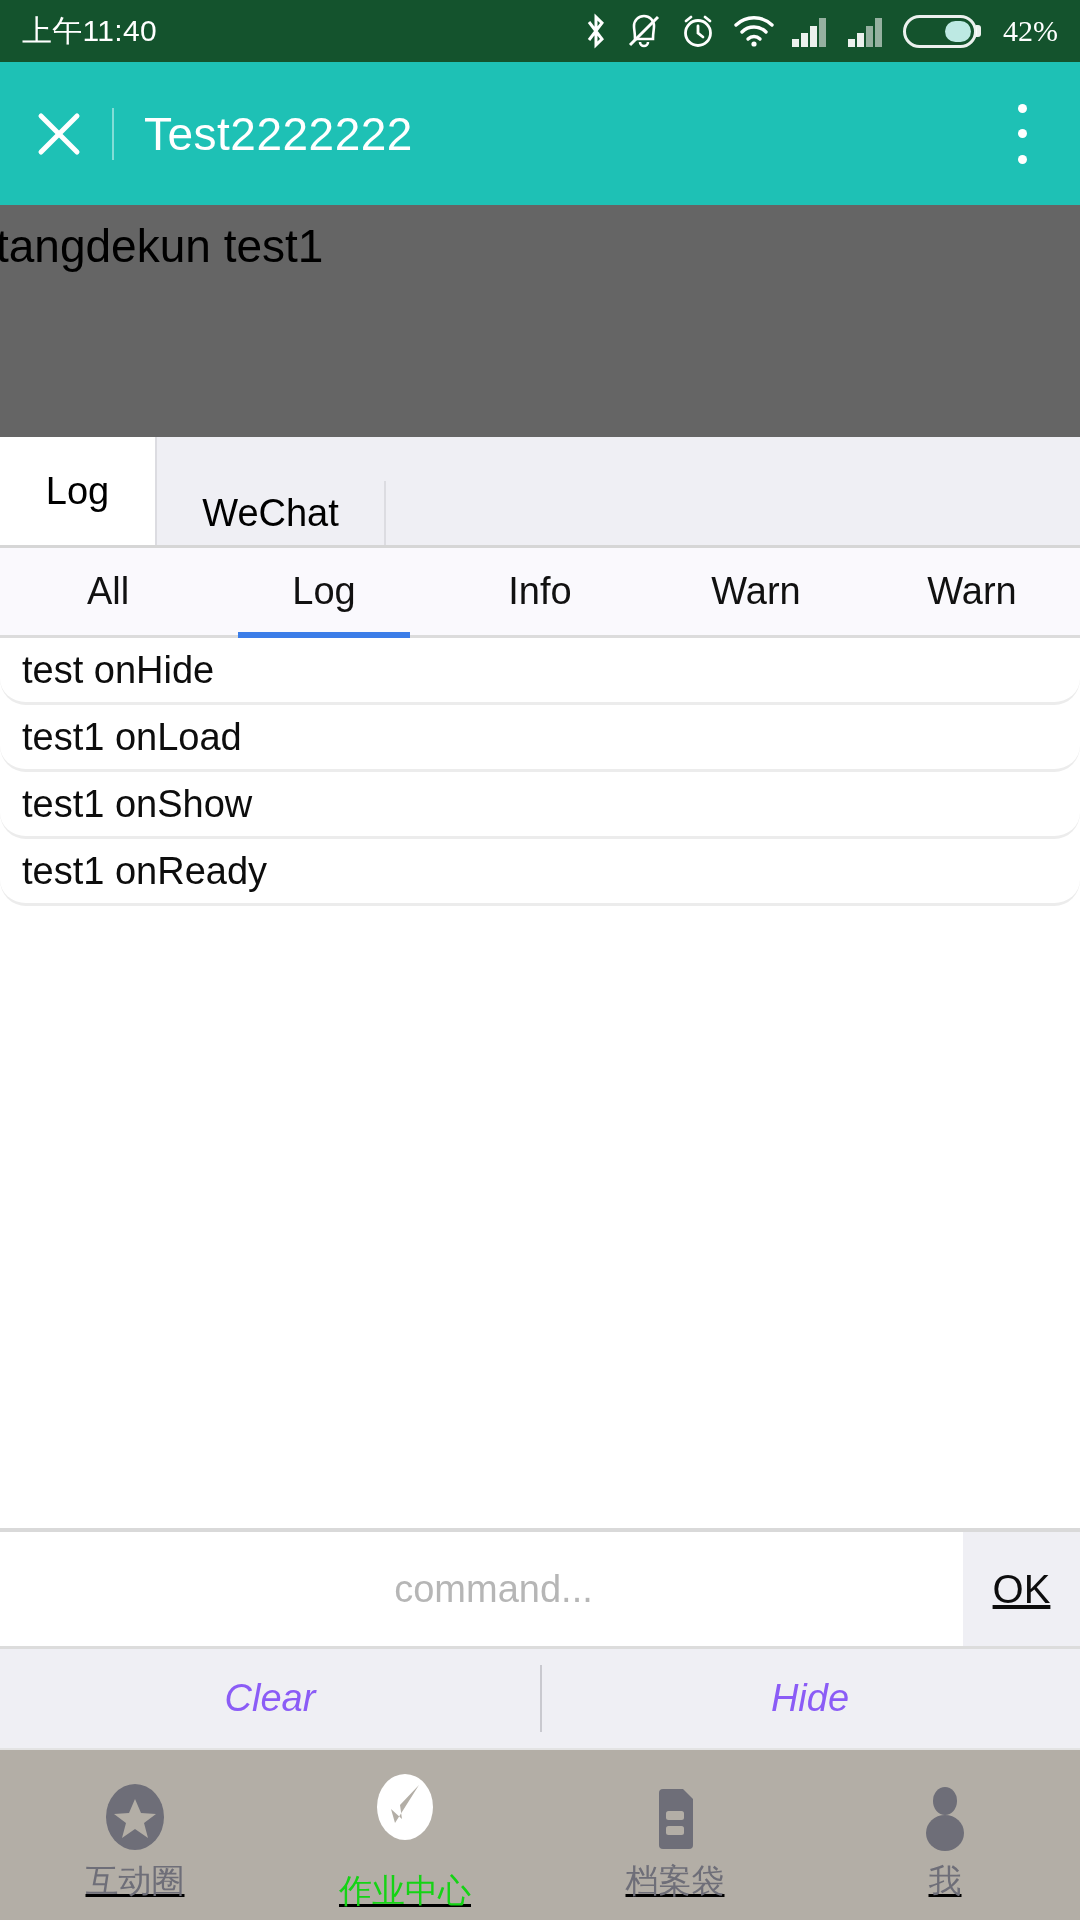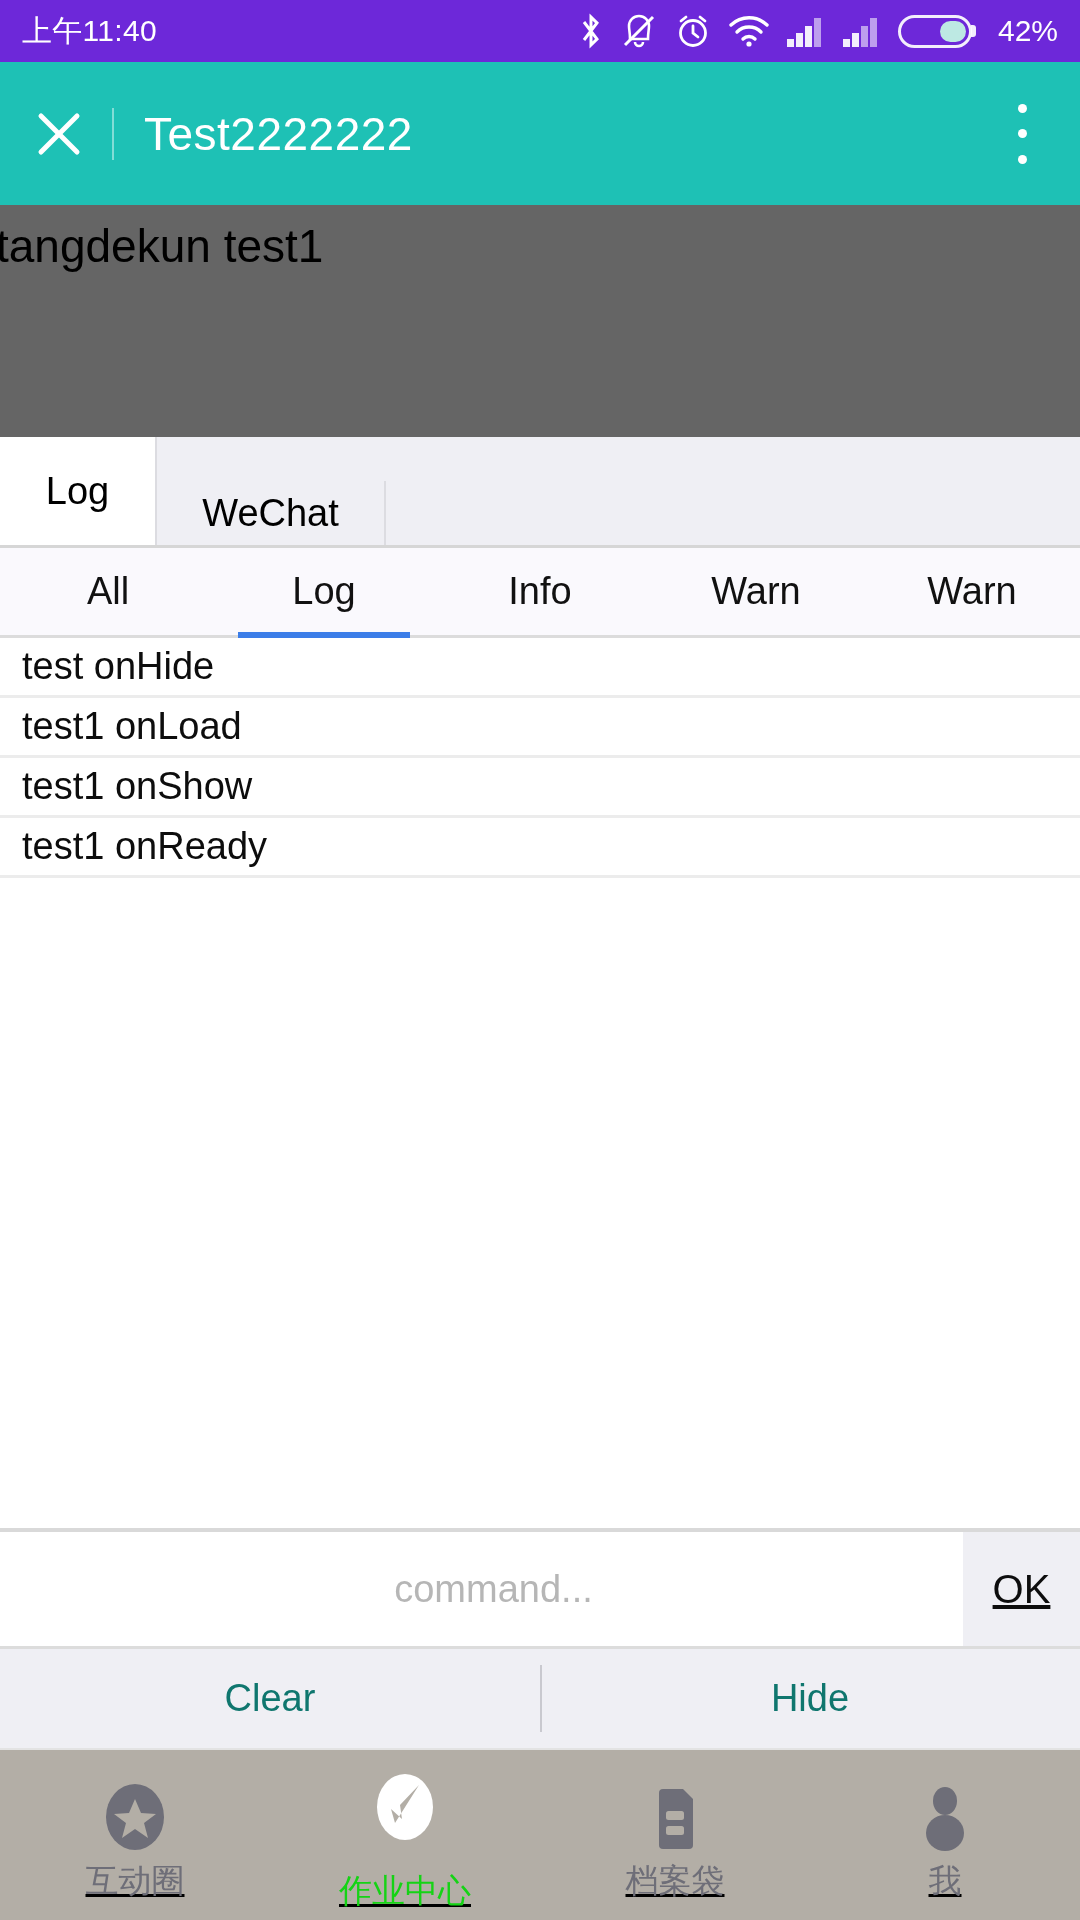--- a/index.html
+++ b/index.html
@@ -7,38 +7,38 @@
   body {
     font-family:"Liberation Sans", sans-serif;
     background:#ffffff;
     overflow:hidden;
     position:relative;
   }
   #app { width:1080px; height:1920px; display:flex; flex-direction:column; position:relative; }
 
   
   .statusbar {
-    height:62px; background:#6d28d9; flex:0 0 62px;
+    height:62px; background:#14532d; flex:0 0 62px;
     display:flex; align-items:center; padding:0 22px;
     color:#ffffff;
   }
   .status-time { font-size:30px; letter-spacing:.3px; color:#ffffff; }
   .status-icons { margin-left:auto; display:flex; align-items:center; gap:16px; }
   .status-icons svg { display:block; }
   .battery {
     width:74px; height:33px; border:3px solid rgba(255,255,255,.92);
     border-radius:17px; position:relative; display:flex; align-items:center;
     padding:3px; justify-content:flex-end;
   }
   .battery::after {
     content:""; position:absolute; right:-7px; top:50%; transform:translateY(-50%);
     width:5px; height:12px; background:rgba(255,255,255,.92); border-radius:0 3px 3px 0;
   }
   .battery-fill { width:42%; height:100%; background:#bde9e3; border-radius:12px; }
-  .battery-pct { font-size:30px; margin-left:10px; color:#ffffff; }
+  .battery-pct { font-size:30px; margin-left:10px; color:#ffffff;font-family:Liberation Serif, serif; }
 
   
   .titlebar {
     flex:0 0 143px; background:#1ec1b5; display:flex; align-items:center;
     padding:0 28px; position:relative;
   }
   .close-btn { width:62px; height:62px; display:flex; align-items:center; justify-content:center; }
   .title-divider { width:2px; height:52px; background:rgba(255,255,255,.45); margin:0 30px 0 22px; }
   .app-title { font-size:46px; color:#ffffff; font-weight:400; letter-spacing:.5px; }
   .menu-btn { margin-left:auto; width:60px; height:74px; display:flex; flex-direction:column;
@@ -80,22 +80,22 @@
     font-size:38px; color:#111111; position:relative;
   }
   .ftab.active::after {
     content:""; position:absolute; bottom:-3px; left:50%; transform:translateX(-50%);
     width:172px; height:6px; background:#3b7de8;
   }
 
   
   .log-list { flex:1 1 auto; background:#ffffff; overflow:hidden; }
   .log-row {
-    height:60px; display:flex; align-items:center; padding-left:22px;
-    border-bottom:3px solid #ececec; font-size:38px; color:#0d0d0d;
+    height:67px; display:flex; align-items:center; padding-left:22px;
+    border-bottom:3px solid #ececec; font-size:38px; color:#0d0d0d;border-radius:26px;
   }
 
   
   .command-bar {
     flex:0 0 118px; display:flex; align-items:stretch;
     border-top:4px solid #d9d9d9; background:#ffffff;
   }
   .command-input {
     flex:1 1 auto; border:none; outline:none; background:#ffffff;
     font-size:38px; color:#111111; padding-left:24px;
@@ -108,21 +108,21 @@
     justify-content:center; font-size:40px; color:#0d0d0d;text-decoration:underline;
   }
 
   
   .action-bar {
     flex:0 0 102px; display:flex; background:#efeff4;
     border-top:3px solid #dcdcdc;
   }
   .action-btn {
     flex:1 1 0; display:flex; align-items:center; justify-content:center;
-    font-size:38px; color:#0f766e; position:relative;
+    font-size:38px; color:#8b5cf6; position:relative;font-style:italic;
   }
   .action-btn + .action-btn::before {
     content:""; position:absolute; left:0; top:16px; bottom:16px;
     width:2px; background:#c9c9cf;
   }
 
   
   .bottom-nav {
     flex:0 0 172px; display:flex; background:#b3aea6;
     border-top:2px solid #e3e3e3; position:relative;

